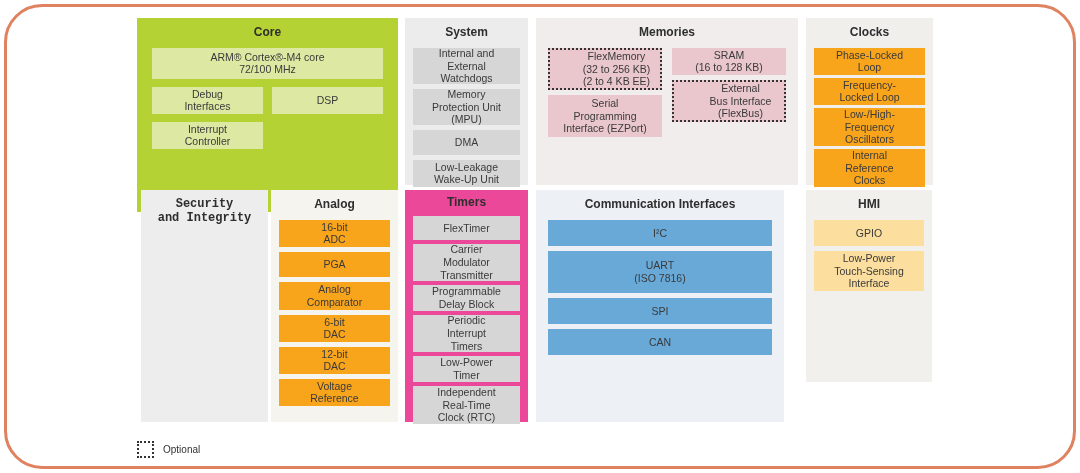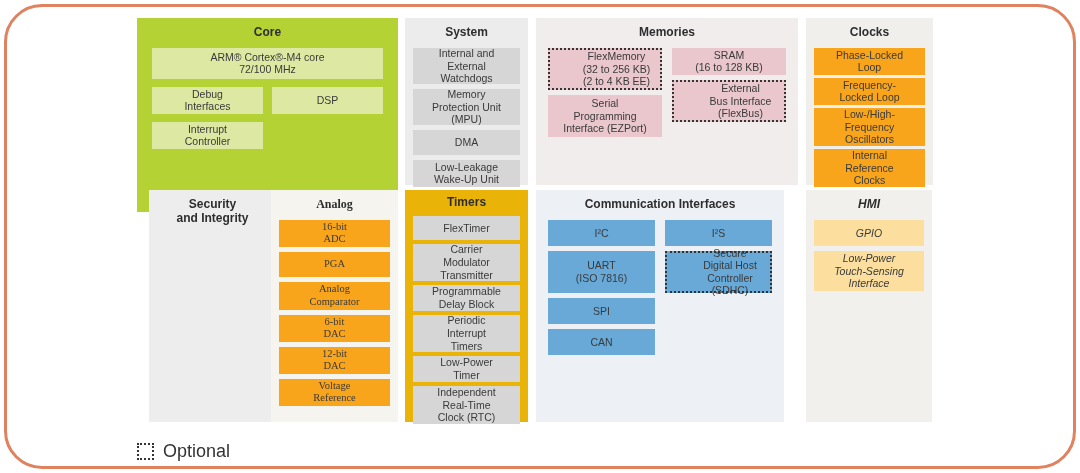--- a/index.html
+++ b/index.html
@@ -32,25 +32,25 @@
     padding-top: 8px;
     margin-bottom: 8px;
     white-space: pre-line;
   }
 
   
   .p-core     { left: 0;     top: 0;     width: 261px; height: 194px; background: #b4d233; }
   .p-system   { left: 268px; top: 0;     width: 123px; height: 167px; background: #ececec; }
   .p-memories { left: 399px; top: 0;     width: 262px; height: 167px; background: #f2eded; }
   .p-clocks   { left: 669px; top: 0;     width: 127px; height: 167px; background: #f0efec; }
-  .p-security { left: 12px;     top: 172px; width: 127px; height: 232px; background: #ededed; }
-  .p-analog   { left: 134px; top: 172px; width: 127px; height: 232px; background: #f6f4ee; font-family: Liberation Serif, serif; }
-  .p-timers   { left: 268px; top: 172px; width: 123px; height: 232px; background: #eab308; }
+  .p-security { left: 4px;     top: 172px; width: 127px; height: 232px; background: #ededed; font-family: Liberation Mono, monospace; }
+  .p-analog   { left: 134px; top: 172px; width: 127px; height: 232px; background: #f6f4ee; }
+  .p-timers   { left: 268px; top: 172px; width: 123px; height: 232px; background: #ec4899; }
   .p-comm     { left: 399px; top: 172px; width: 248px; height: 232px; background: #edf1f5; }
-  .p-hmi      { left: 669px; top: 172px; width: 126px; height: 232px; background: #f1f0ed; font-style: italic; }
+  .p-hmi      { left: 669px; top: 172px; width: 126px; height: 192px; background: #f1f0ed; }
 
   .blk {
     margin: 0 8px 5px;
     display: flex; align-items: center; justify-content: center;
     font-size: 10.5px; line-height: 1.2; color: #3a3a3a;
     white-space: pre-line; text-align: center;
   }
   .p-core .blk { margin: 0 15px 8px; }
   .row { display: flex; gap: 9px; margin: 0 15px 8px; }
   .row .blk { flex: 1; margin: 0; }
@@ -84,21 +84,21 @@
   
   .legend {
     position: absolute; left: 137px; top: 441px;
     display: flex; align-items: center; gap: 9px;
   }
   .legend .swatch {
     width: 17px; height: 17px;
     border: 2px dotted #333333;
     background: #ffffff;
   }
-  .legend .lbl { font-size: 18px; color: #333333; }
+  .legend .lbl { font-size: 10px; color: #333333; }
 </style>
 </head>
 <body>
 
 <div class="stage">
   <div class="frame"></div>
 
   <div class="diagram">
 
     <section class="panel p-core">
@@ -206,26 +206,20 @@
     <section class="panel p-comm">
       <h3>Communication Interfaces</h3>
       <div class="cols">
         <div class="col">
           <div class="blk c-blue h26">I²C</div>
           <div class="blk c-blue h42">UART
 (ISO 7816)</div>
           <div class="blk c-blue h26">SPI</div>
           <div class="blk c-blue h26">CAN</div>
         </div>
-        <div class="col">
-          <div class="blk c-blue h26">I²S</div>
-          <div class="blk c-blue h42 optional-border">Secure
-Digital Host
-Controller (SDHC)</div>
-        </div>
       </div>
     </section>
 
     <section class="panel p-hmi">
       <h3>HMI</h3>
       <div class="blk c-yellow h26">GPIO</div>
       <div class="blk c-yellow h40">Low-Power
 Touch-Sensing
 Interface</div>
     </section>

